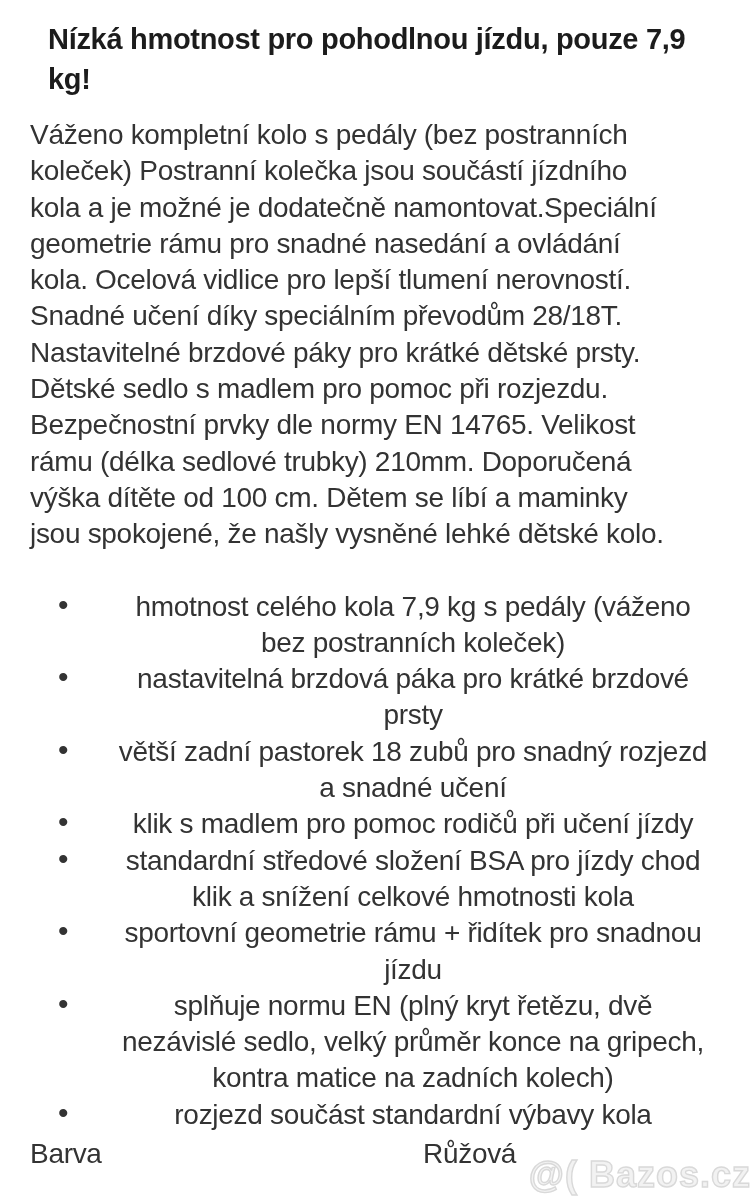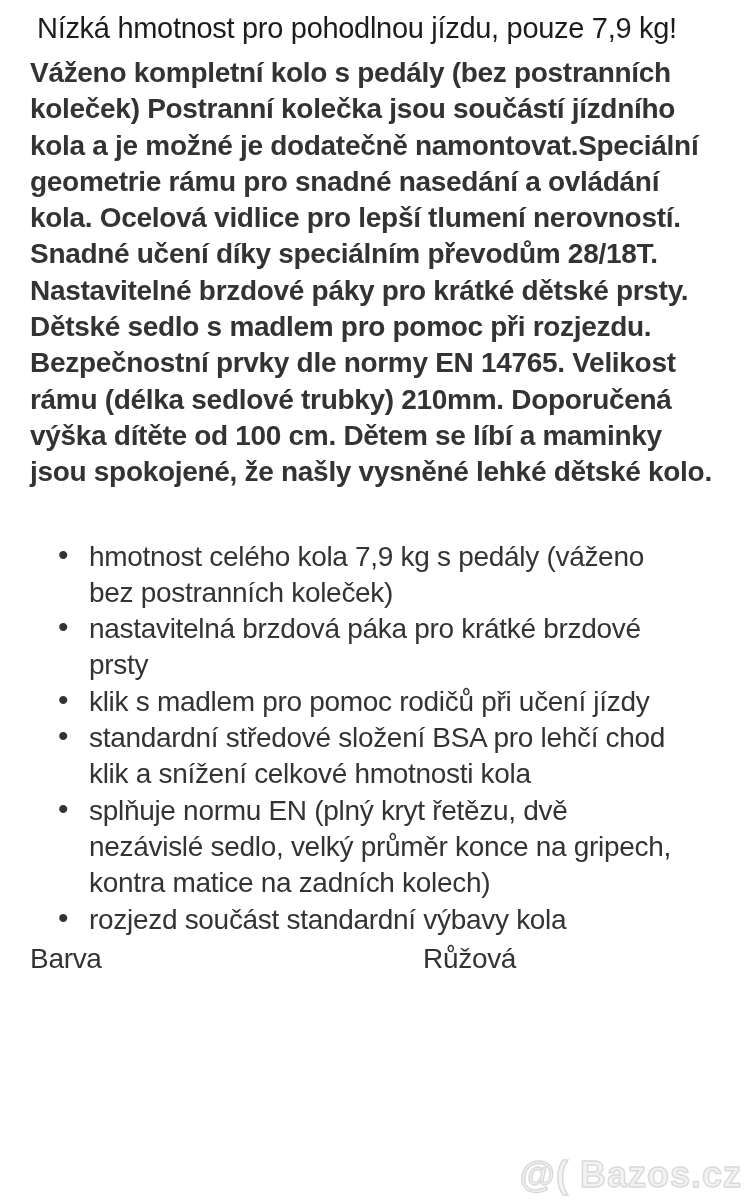--- a/index.html
+++ b/index.html
@@ -17,41 +17,42 @@
     overflow: hidden;
     position: relative;
     background: var(--bg);
     font-family: "Liberation Sans", "DejaVu Sans", sans-serif;
     color: var(--body-color);
   }
   .content {
     padding: 1px 18px 0 30px;
   }
   .title {
-    margin: 7px;
+    margin: 18px;
     font-size: 29px;
     line-height: 40px;
-    font-weight: 400;
+    font-weight: 700;
     color: var(--title-color);
     letter-spacing: -0.3px;
     white-space: pre-line;
   }
   .description {
     margin: 0;
     font-size: 28px;
     line-height: 36.3px;
-    font-weight: 700;
+    font-weight: 400;
     color: var(--body-color);
     letter-spacing: -0.3px;
     white-space: pre-line;
   }
   .features {
-    margin: 48px 0 0 0;
+    margin: 36px 0 0 0;
     padding: 0 0 0 59px;
     list-style: none;
+    text-align: center;
   }
   .features li {
     position: relative;
     font-size: 28px;
     line-height: 36.3px;
     letter-spacing: -0.3px;
     white-space: pre-line;
   }
   .features li::before {
     content: "\2022";
@@ -69,21 +70,21 @@
     letter-spacing: -0.3px;
   }
   .spec-label {
     flex: 0 0 393px;
   }
   .spec-value {
     flex: 1 1 auto;
   }
   .watermark {
     position: absolute;
-    right: 13px;
+    right: 4px;
     bottom: 4px;
     font-size: 36px;
     font-weight: 700;
     letter-spacing: 1px;
     color: #f2f2f2;
     -webkit-text-stroke: 1.4px var(--watermark-color);
     white-space: nowrap;
     pointer-events: none;
     text-align: center;
   }
@@ -106,23 +107,27 @@
 Bezpečnostní prvky dle normy EN 14765. Velikost
 rámu (délka sedlové trubky) 210mm. Doporučená
 výška dítěte od 100 cm. Dětem se líbí a maminky
 jsou spokojené, že našly vysněné lehké dětské kolo.</p>
 
   <ul class="features">
     <li>hmotnost celého kola 7,9 kg s pedály (váženo
 bez postranních koleček)</li>
     <li>nastavitelná brzdová páka pro krátké brzdové
 prsty</li>
+    <li>větší zadní pastorek 18 zubů pro snadný rozjezd
+a snadné učení</li>
     <li>klik s madlem pro pomoc rodičů při učení jízdy</li>
-    <li>standardní středové složení BSA pro lehčí chod
+    <li>standardní středové složení BSA pro jízdy chod
 klik a snížení celkové hmotnosti kola</li>
+    <li>sportovní geometrie rámu + řidítek pro snadnou
+jízdu</li>
     <li>splňuje normu EN (plný kryt řetězu, dvě
 nezávislé sedlo, velký průměr konce na gripech,
 kontra matice na zadních kolech)</li>
     <li>rozjezd součást standardní výbavy kola</li>
   </ul>
 
   <div class="spec-row">
     <span class="spec-label">Barva</span>
     <span class="spec-value">Růžová</span>
   </div>

